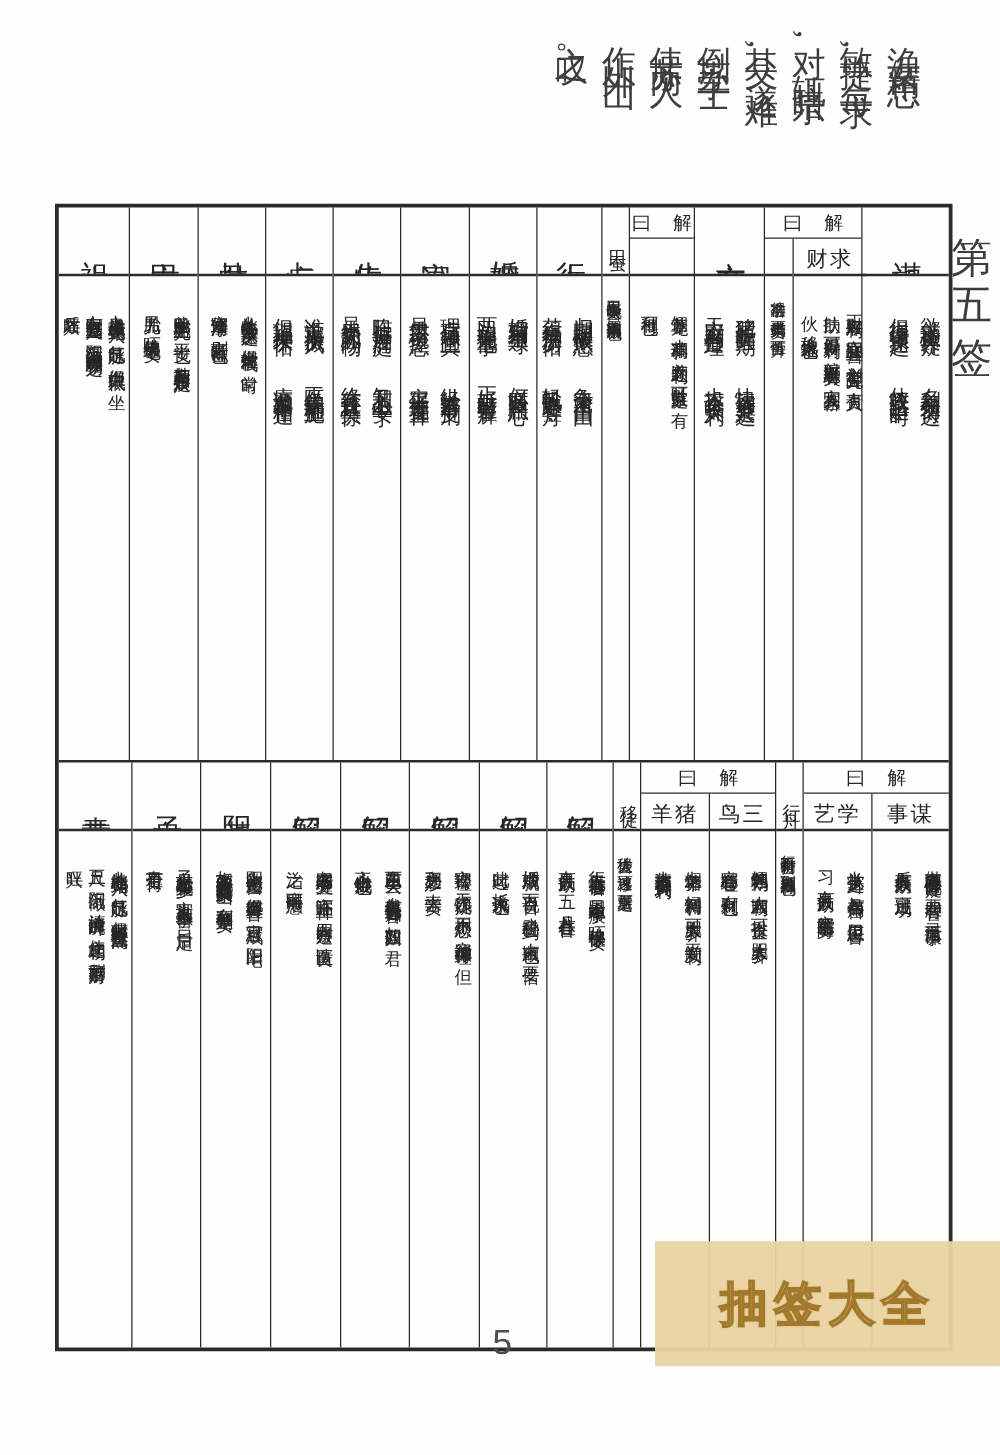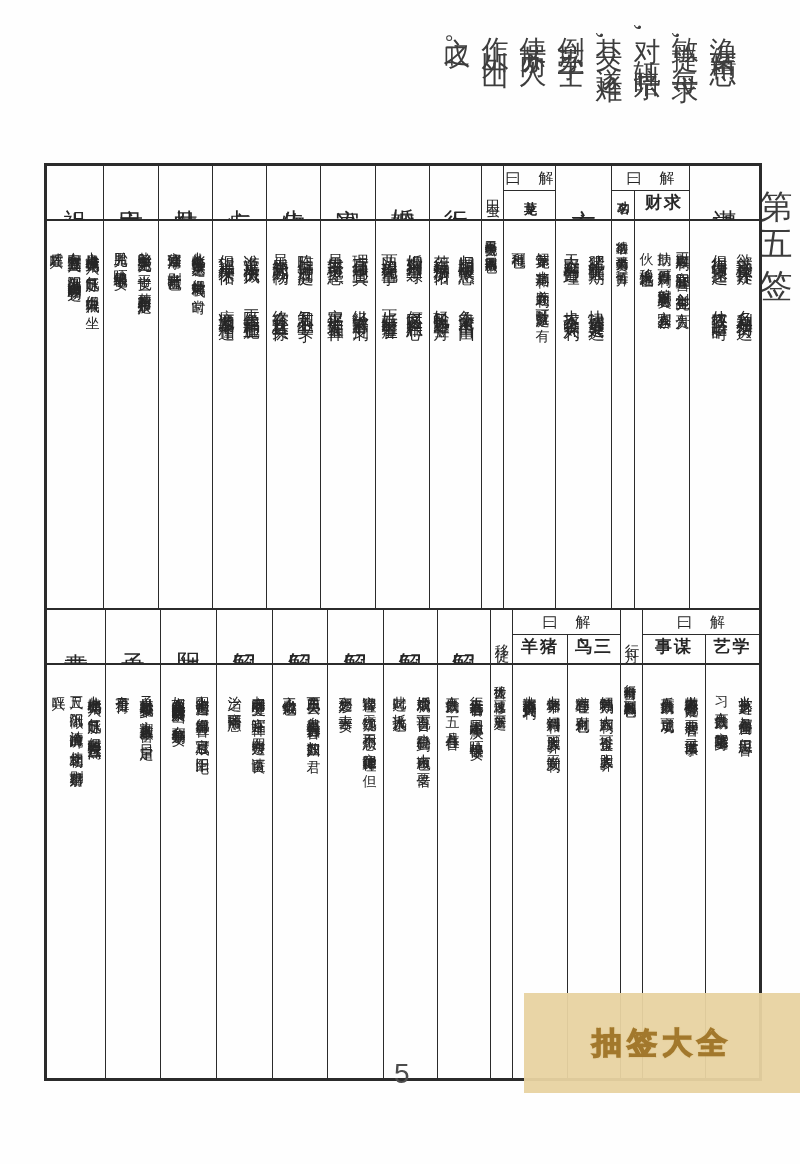--- a/index.html
+++ b/index.html
@@ -50,38 +50,38 @@
     height:25px; border-bottom:1.5px solid #2b2b2b;
     display:flex; align-items:center; justify-content:center;
     font-size:15px; overflow:hidden;
   }
   .group-span span { letter-spacing:18px; margin-right:-18px; white-space:nowrap; }
   .group-cols { flex:1; display:flex; flex-direction:row; }
   .subcol { display:flex; flex-direction:column; }
   .subcol + .subcol { border-left:1.5px solid #2b2b2b; }
   .sub-hdr {
     height:30px; border-bottom:2px solid #2b2b2b;
-    display:flex; align-items:flex-start; justify-content:center;
-    font-size:17px; letter-spacing:2px; overflow:hidden;font-weight:bold;
+    display:flex; align-items:flex-end; justify-content:center;
+    font-size:17px; letter-spacing:2px; overflow:hidden;
   }
   .sub-hdr .stacked { writing-mode:vertical-rl; font-size:12.5px; letter-spacing:1px; }.w58{width:58px}.w56{width:56px}.w55{width:55px}
   .w54{width:54px}.w53{width:53px}.w52{width:52px}.w22{width:22px}.w78{width:78px}
   .grow{flex:1}
   
   .page-num {
     position:absolute; left:394px; top:1058px; font-size:28px; color:#4d4d4d;
     font-family:"Liberation Sans","DejaVu Sans",sans-serif;
   }
   .watermark {
     position:absolute; left:524px; top:993px; width:276px; height:100px;
     background:rgba(232,211,161,0.95);
     display:flex; align-items:center; justify-content:center;
   }
   .watermark .wm-text {
-    font-size:30px; font-weight:bold; letter-spacing:5px; color:#ecc26d;
+    font-size:38px; font-weight:bold; letter-spacing:5px; color:#ecc26d;
     -webkit-text-stroke:1.3px #a2782c; text-shadow:0 0 2px #c9a050;
     font-family:"Liberation Serif","DejaVu Serif",serif; white-space:nowrap;
   }
 </style>
 </head>
 <body>
 
 <div class="sheet">
 
   <div class="intro">
@@ -355,36 +355,36 @@
           </div>
         <div class="col-body tiny lh20">
             <div class="vl">行舟初时不吉　到底可顺风得利也</div>
           </div>
       </div>
       <div class="group grow">
         <div class="group-span">
             <span>曰解</span>
           </div>
         <div class="group-cols">
+          <div class="subcol w54">
+            <div class="sub-hdr">
+                <span>艺学</span>
+              </div>
+            <div class="col-body dense lh24">
+                <div class="vl">卜学技艺之卦　与君年命合局　但应忍口舌</div>
+                <div class="vl">习　有贵人扶助　定能手艺随身</div>
+              </div>
+          </div>
           <div class="subcol grow">
             <div class="sub-hdr">
                 <span>事谋</span>
               </div>
             <div class="col-body dense lh24">
                 <div class="vl">做事内心不要乱怀疑　要有胆智　灵活而谋事</div>
                 <div class="vl">后有贵人扶助　定可成功</div>
-              </div>
-          </div>
-          <div class="subcol w54">
-            <div class="sub-hdr">
-                <span>艺学</span>
-              </div>
-            <div class="col-body dense lh24">
-                <div class="vl">卜学技艺之卦　与君年命合局　但应忍口舌</div>
-                <div class="vl">习　有贵人扶助　定能手艺随身</div>
               </div>
           </div>
         </div>
       </div>
     </div>
 
   </div>
 
   <div class="page-num">5</div>
 

